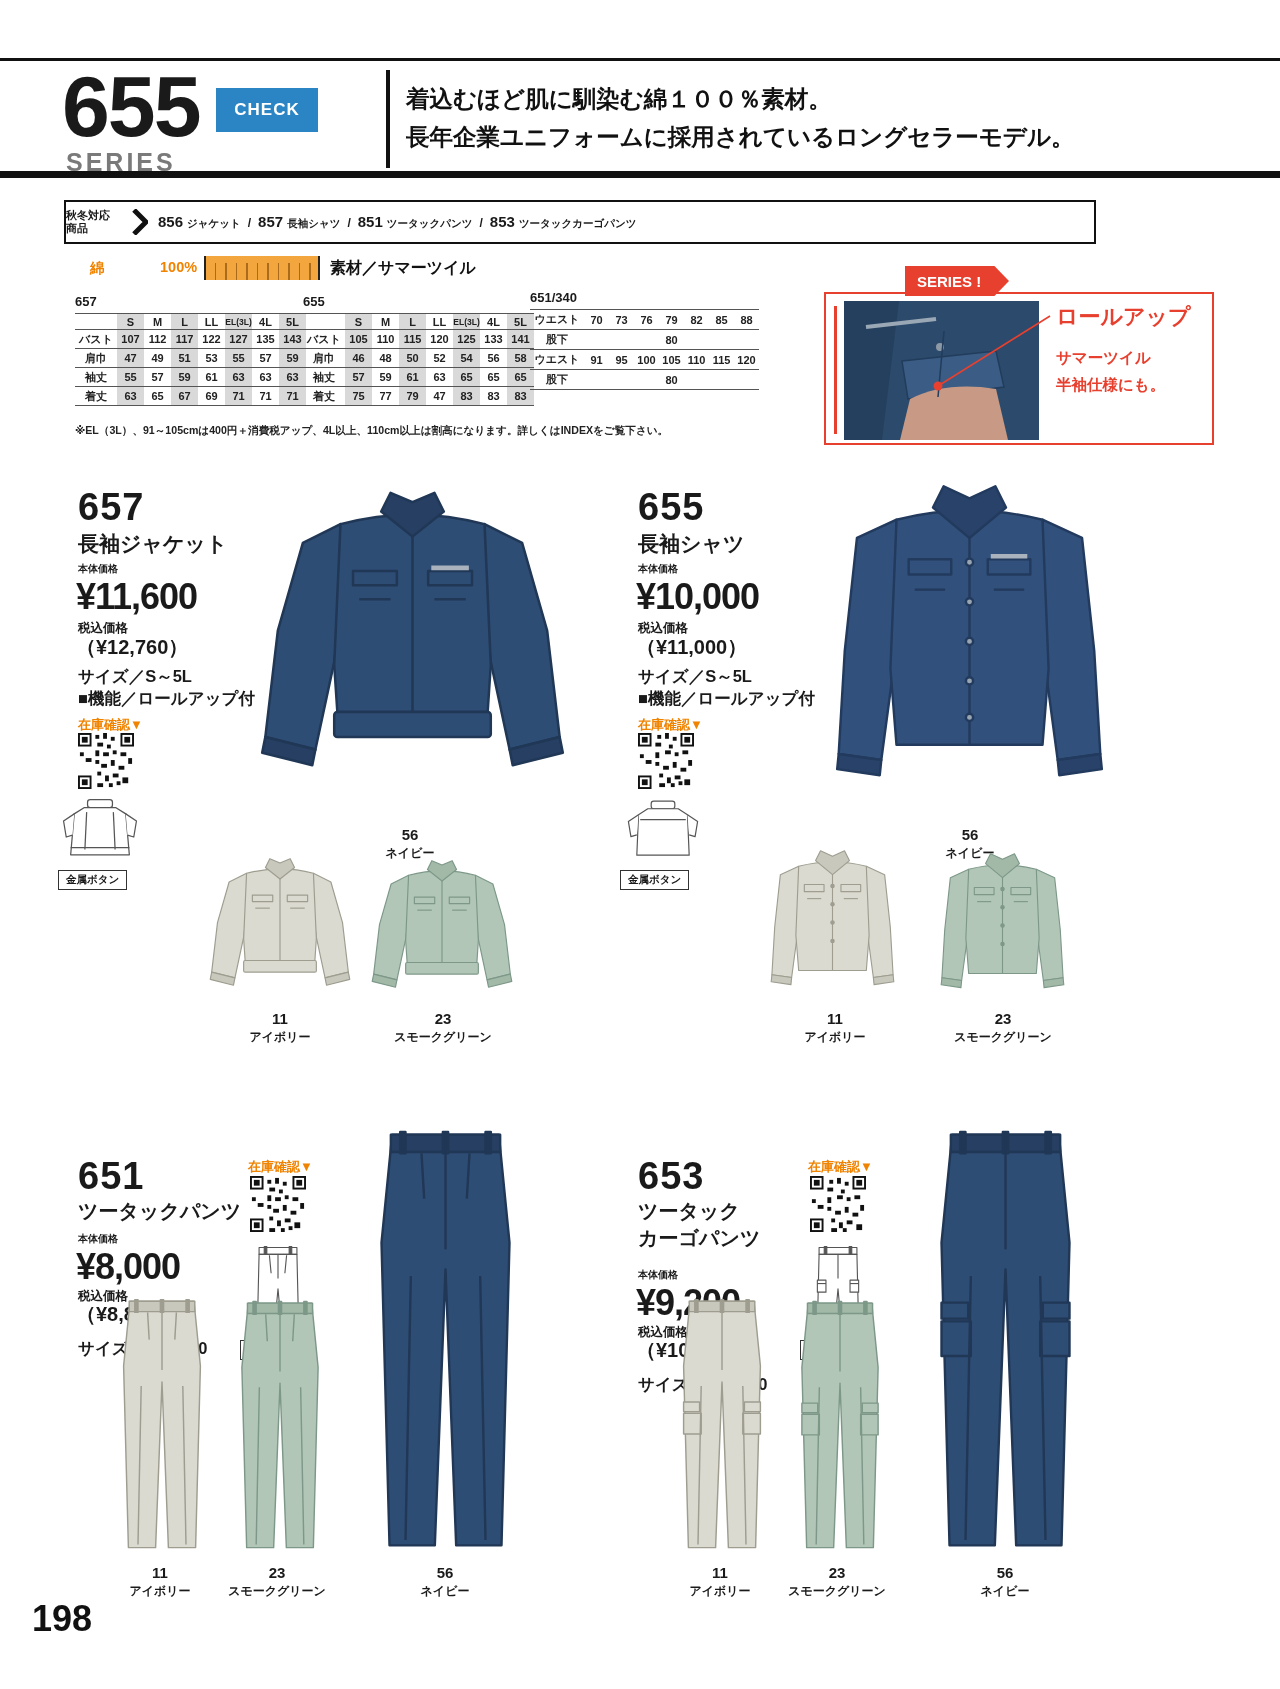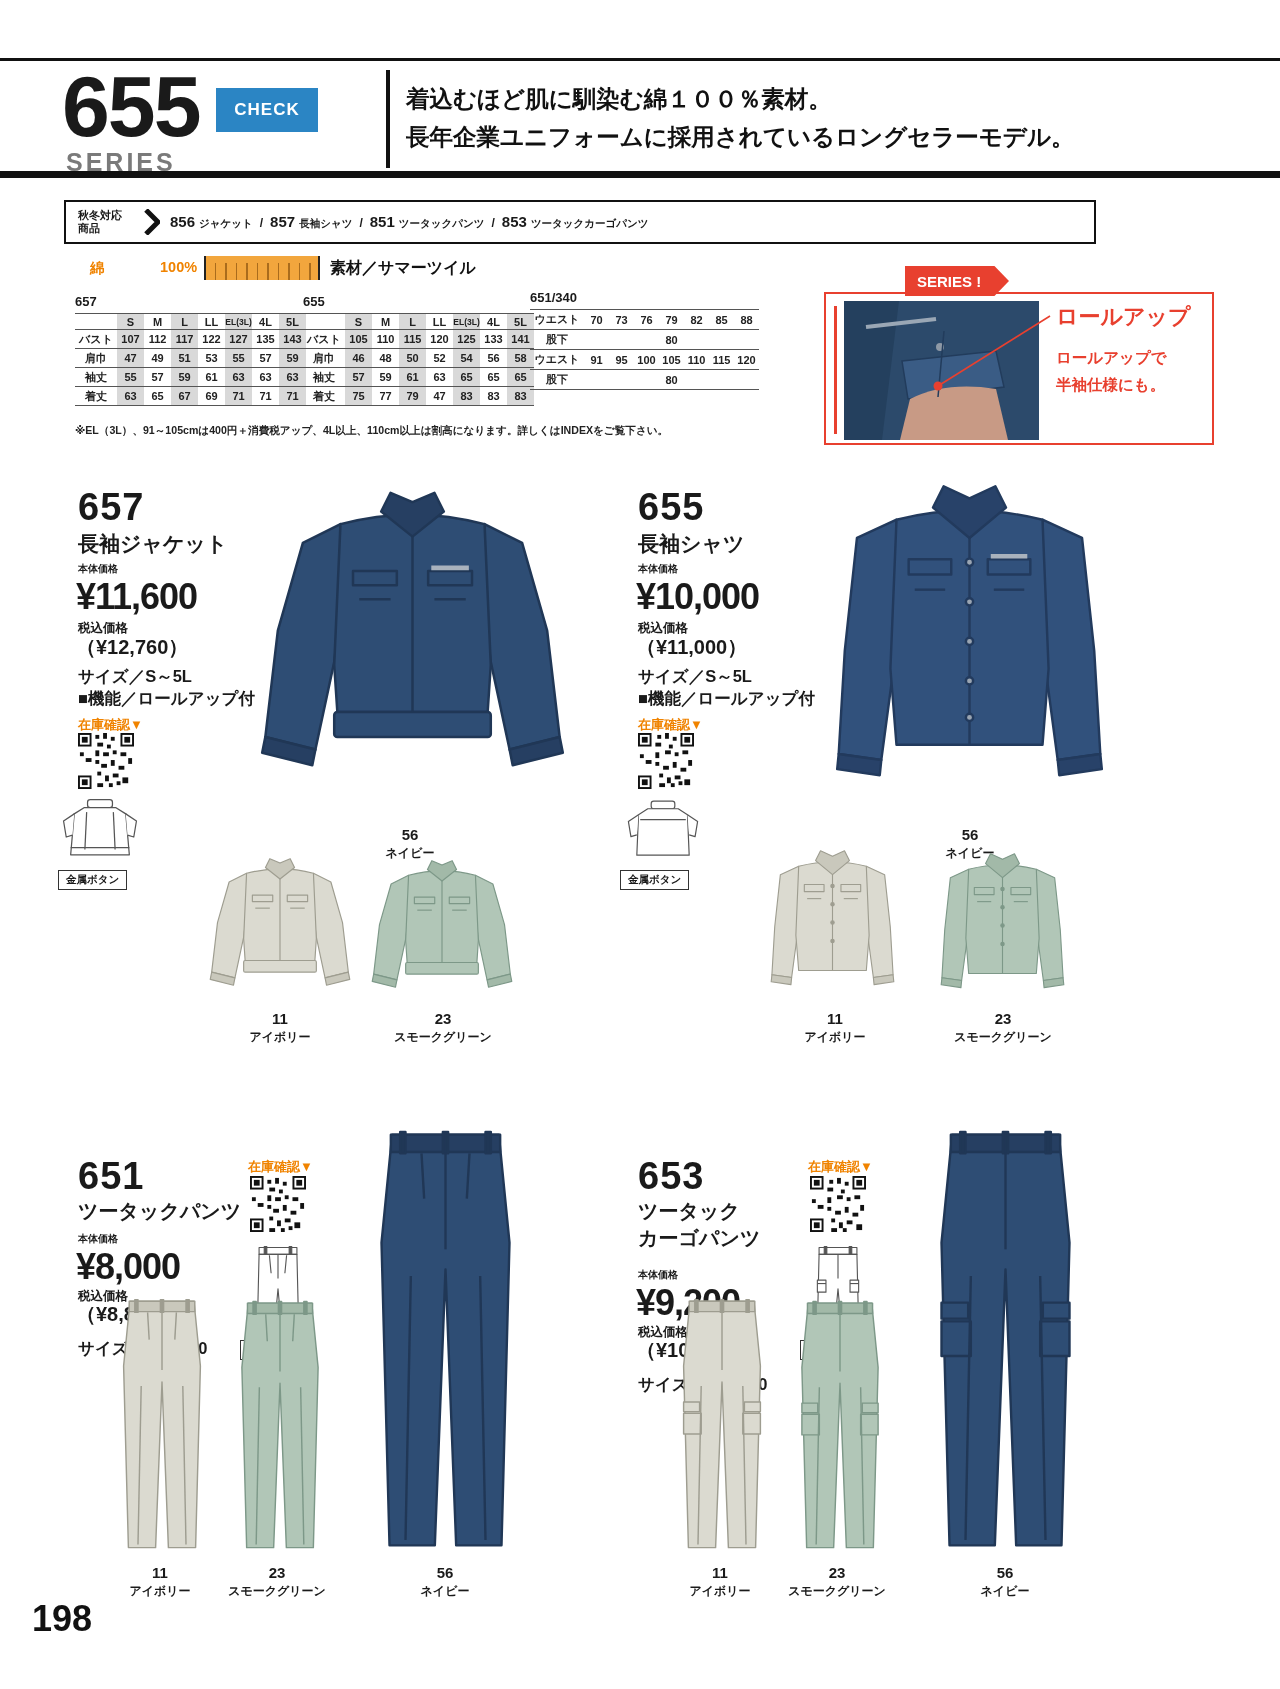--- a/index.html
+++ b/index.html
@@ -9,21 +9,21 @@
   .rule{background:#111}
 
   
   .series-num{font-size:86px;font-weight:800;line-height:.95;letter-spacing:-2px;color:#1a1a1a}
   .series-lbl{font-size:25px;font-weight:800;color:#7a7a7a;letter-spacing:3px}
   .badge-summer{background:#2b85c4;color:#fff;font-size:17px;font-weight:800;letter-spacing:1px;
     width:102px;height:44px;display:flex;align-items:center;justify-content:center}
   .headline{font-size:23.5px;font-weight:800;line-height:38px;color:#111}
 
   
-  .relbox{width:1032px;height:44px;border:2.5px solid #111;display:flex;align-items:center;gap:10px;padding-left:12px;box-sizing:border-box}
+  .relbox{width:1032px;height:44px;border:2.5px solid #111;display:flex;align-items:center;gap:10px;padding-left:0;box-sizing:border-box}
   .rel-lbl{font-size:11px;font-weight:800;line-height:13px;width:56px}
   .rel-items{display:flex;align-items:baseline}
   .rel-code{font-size:15px;font-weight:800}
   .rel-name{font-size:10.5px;font-weight:700;margin-left:4px}
   .rel-sep{font-size:12px;font-weight:700;margin:0 7px}
 
   
   .mat{color:#f08300;font-weight:800;font-size:14.5px}
   .ruler{width:112px;height:24px;background:#f2a63d;border-left:2.5px solid #222;border-right:2.5px solid #222;position:relative}
   .ruler:before{content:"";position:absolute;left:0;right:0;top:30%;bottom:0;
@@ -286,21 +286,21 @@
       <path d="M58,60 L152,50 L160,86 L64,98 Z" fill="#3a5c85" stroke="#223c5c" stroke-width="1.5"></path>
       <path d="M66,98 Q102,80 152,88 L164,139 L56,139 Z" fill="#c89a85"></path>
       <path d="M100,30 L94,96" stroke="#223c5c" stroke-width="1.5" fill="none"></path>
     </svg>
     <svg class="abs" style="left:0;top:0" width="386" height="149" viewBox="0 0 386 149">
       <line x1="112" y1="92" x2="224" y2="22" stroke="#e8402f" stroke-width="1.6"></line>
       <circle cx="112" cy="92" r="4.5" fill="#e8402f"></circle>
     </svg>
     <div class="abs callout" style="left:230px;top:8px">ロールアップ</div>
     <div class="abs check-desc" style="left:230px;top:50px">
-      <div>ロールアップで</div>
+      <div>サマーツイル</div>
       <div>半袖仕様にも。</div>
     </div>
   </div>
 
   <div class="abs p-num" style="left:78px;top:486px">657</div>
   <div class="abs p-name" style="left:78px;top:530px">長袖ジャケット</div>
   <div class="abs p-plabel" style="left:78px;top:562px">本体価格</div>
   <div class="abs p-price" style="left:76px;top:576px">¥11,600</div>
   <div class="abs p-taxlabel" style="left:78px;top:620px">税込価格</div>
   <div class="abs p-taxprice" style="left:76px;top:634px">（¥12,760）</div>

